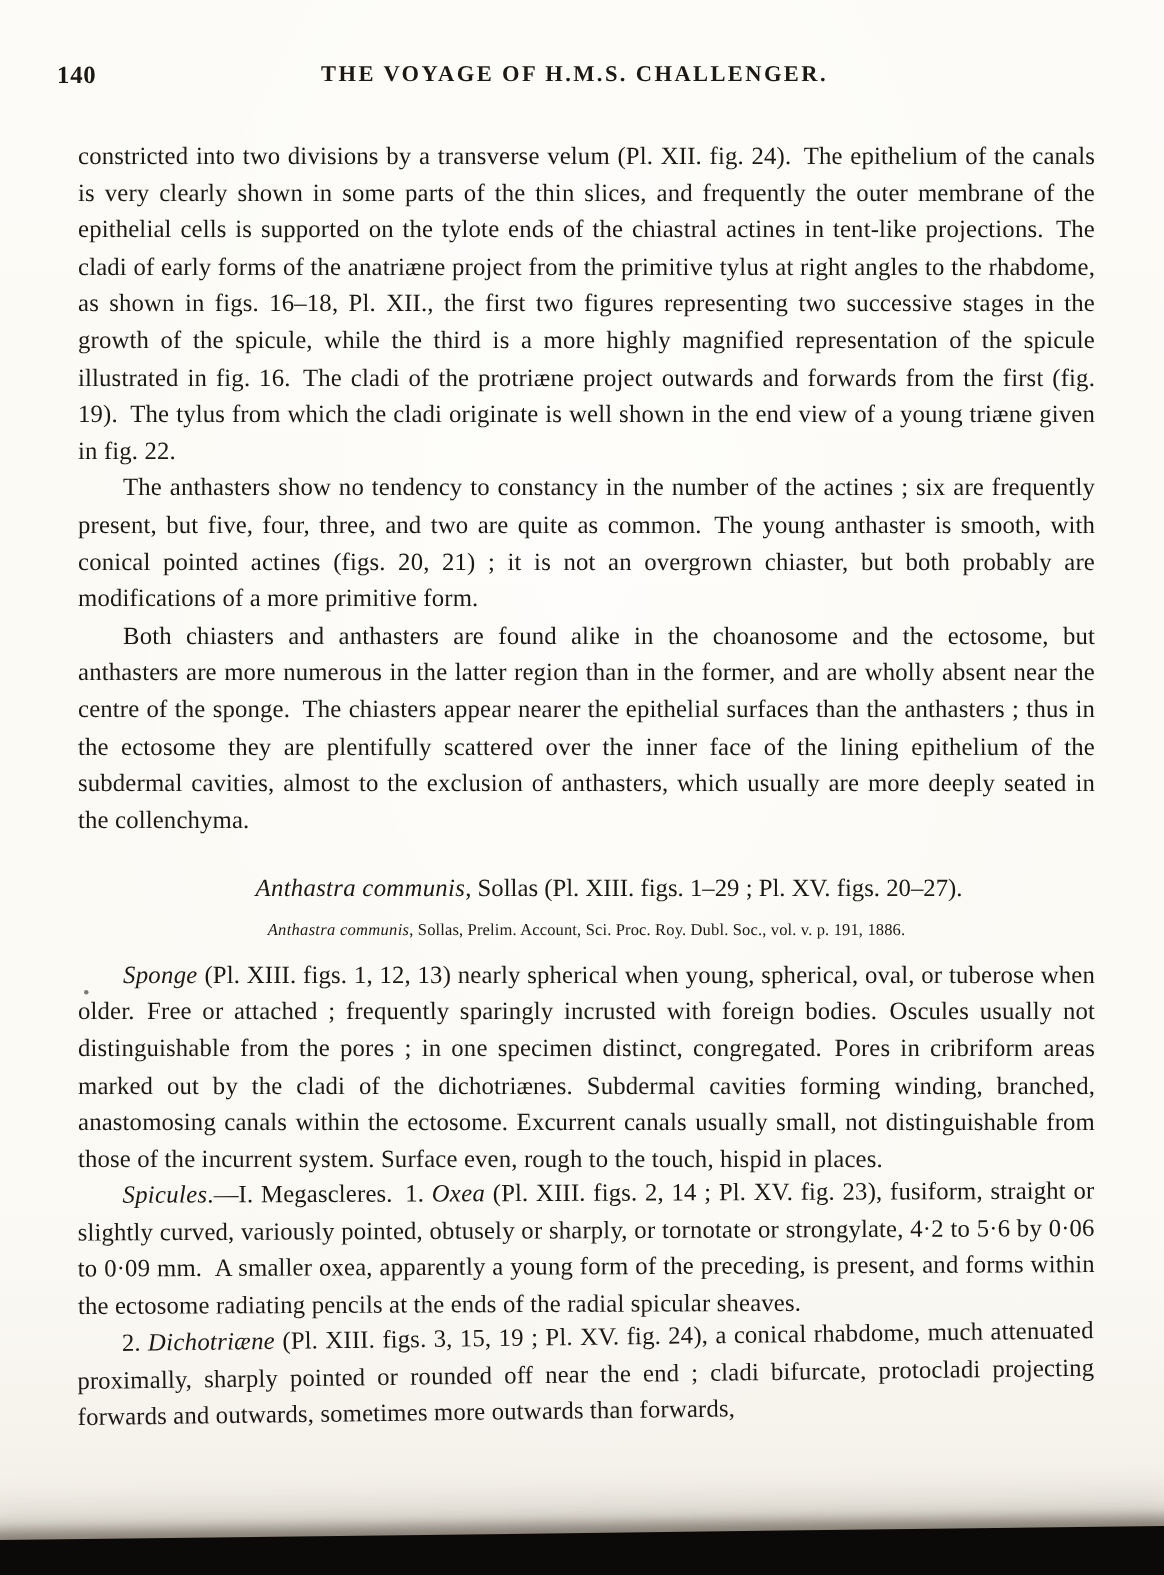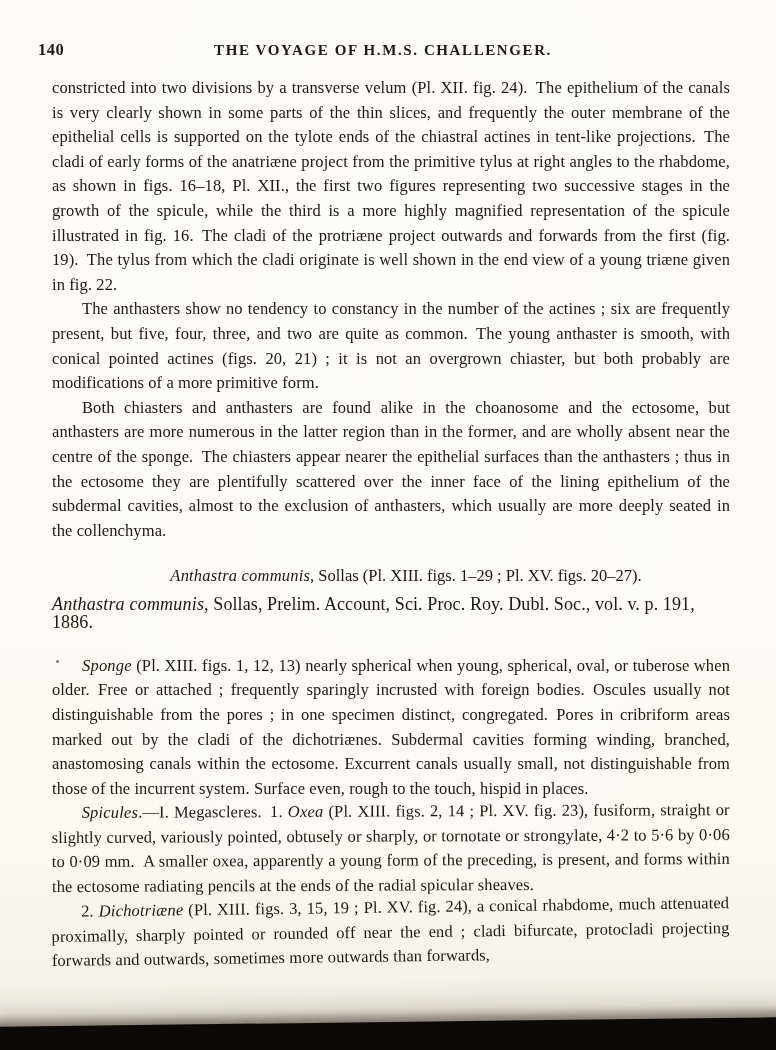--- a/index.html
+++ b/index.html
@@ -18,38 +18,38 @@
   .running-head { position:absolute; top:40px; left:38px; right:48px; height:22px; }
   .page-number {
     position:absolute; left:0; top:0;
     font-size:16.5px; font-weight:700; letter-spacing:.5px;
   }
   .running-title {
     position:absolute; left:0; right:0; top:2px;
     text-align:center;
     font-size:15px; font-weight:700; letter-spacing:1.6px;
   }
-  .text-block { position:absolute; left:52px; right:46px; top:76px; }
+  .text-block { position:absolute; left:52px; right:46px; top:92px; }
   .body-para {
     font-size:16.5px; line-height:24.6px;
     text-align:justify;
     text-indent:30px;
     letter-spacing:0.1px;
   }
   .no-indent { text-indent:0; }
   .species-heading {
     margin-top:21px;
     font-size:16.5px; line-height:24.6px;
     text-indent:30px;
     text-align:center;
   }
   .citation {
-    margin-top:6px; margin-bottom:23px;
-    text-align:left;
-    font-size:18px; line-height:18px;
+    margin-top:6px; margin-bottom:9px;
+    text-align:center;
+    font-size:11px; line-height:18px;
     letter-spacing:0.1px;
   }
   i { font-style:italic; letter-spacing:0.2px; }
   .tilt-a { transform:rotate(-0.25deg); transform-origin:0 100%; }
   .tilt-b { transform:rotate(-0.75deg); transform-origin:0 100%; }
   .speck {
     position:absolute; left:56px; top:660px;
     width:3px; height:3px; border-radius:50%;
     background:#4a443c; opacity:.7;
   }

